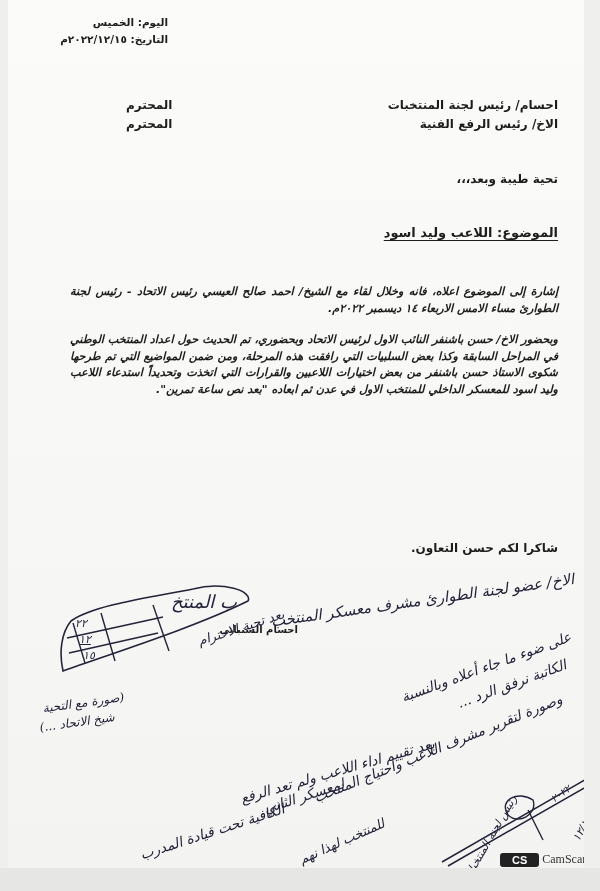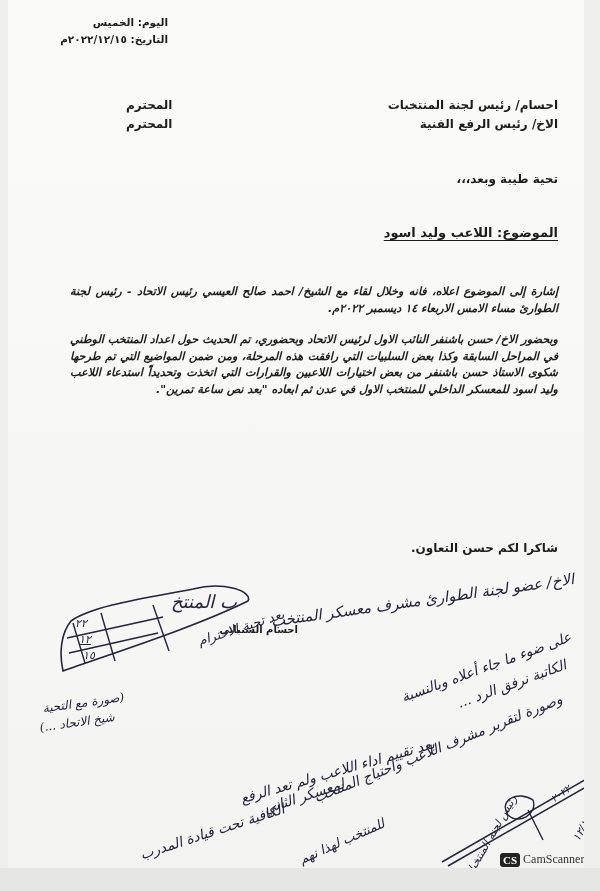--- a/index.html
+++ b/index.html
@@ -49,22 +49,22 @@
       font-family: "DejaVu Serif", serif; font-style: italic; font-size: 14px;
       white-space: nowrap; transform-origin: right center;
     }
     .stamp { position: absolute; left: 45px; top: 583px; }
     .handsig { position: absolute; left: 420px; top: 770px; }
     .cs-logo {
       position: absolute; left: 492px; top: 852px;
       display: flex; align-items: center; gap: 3px;
     }
     .cs-badge {
-      background: #222; color: #fff; font-family: Liberation Serif, serif;
-      font-weight: bold; font-size: 11px; padding: 1px 3px; border-radius: 3px;
+      background: #222; color: #fff; font-family: Liberation Sans, sans-serif;
+      font-weight: bold; font-size: 11px; padding: 1px 12px; border-radius: 3px;
     }
     .cs-text { font-family: "Liberation Serif", serif; font-size: 12px; color: #333; }
   </style>
 </head>
 <body>
 
 <div class="page">
 
   <div class="printed hdr-day">اليوم: الخميس</div>
   <div class="printed hdr-date">التاريخ: ٢٠٢٢/١٢/١٥م</div>

